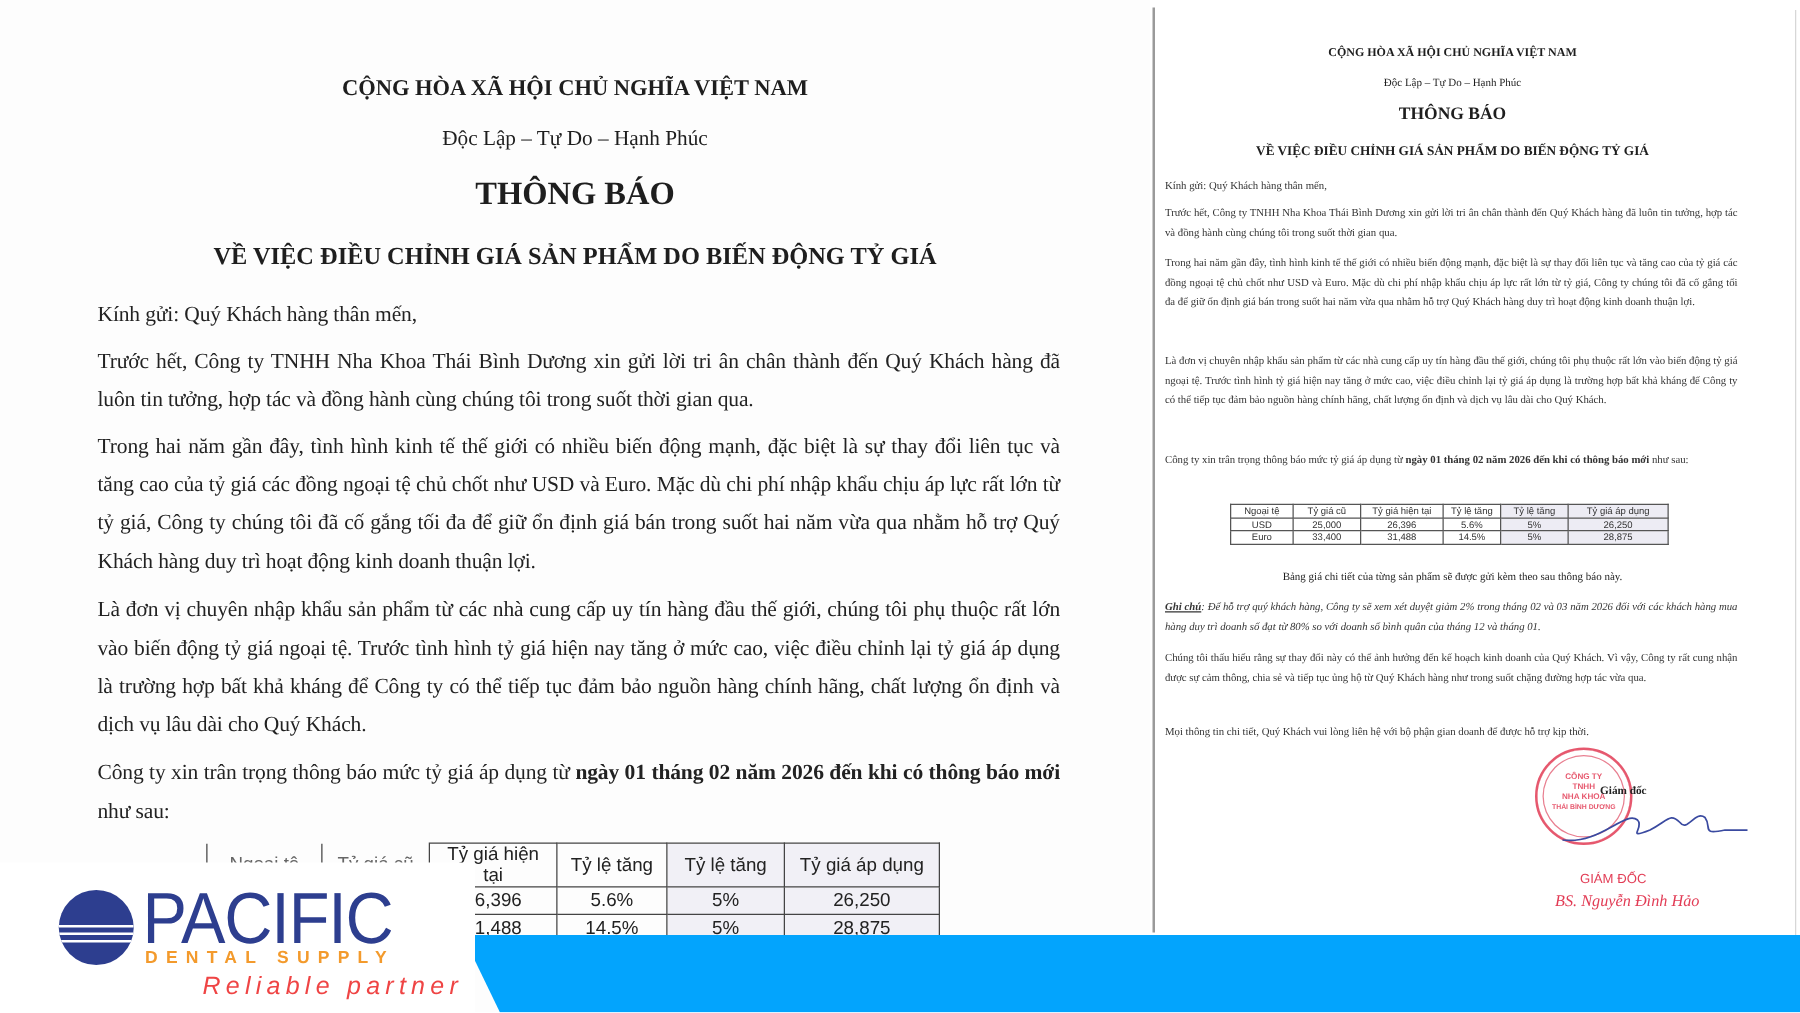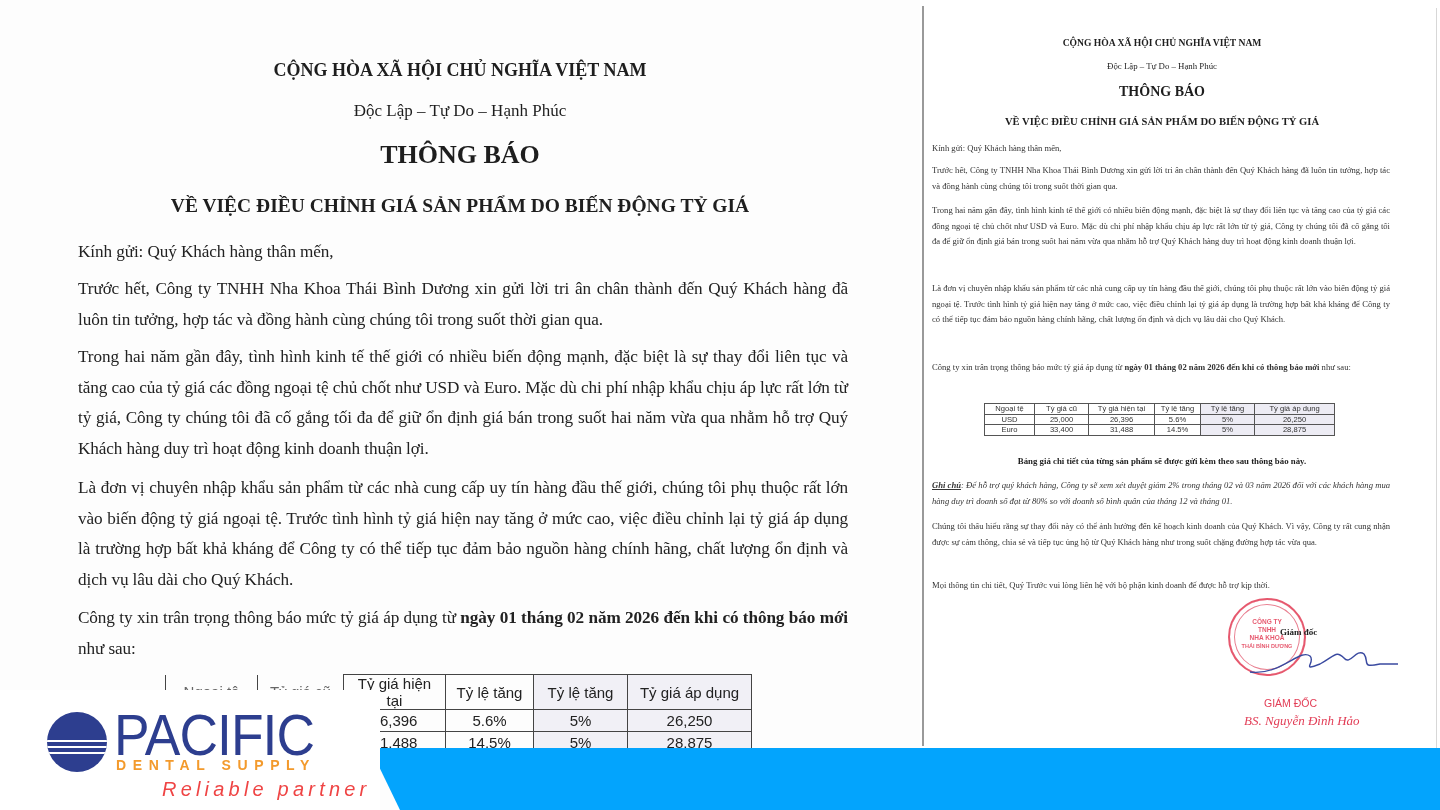--- a/index.html
+++ b/index.html
@@ -129,27 +129,27 @@
       <td>Euro</td>
       <td>33,400</td>
       <td>31,488</td>
       <td>14.5%</td>
       <td class="shade">5%</td>
       <td class="shade">28,875</td>
     </tr>
   </tbody>
     </table>
 
-  <div class="dr-center" style="top:456px;font-size:8.8px;font-weight:bold;">Bảng giá chi tiết của từng sản phẩm sẽ được gửi kèm theo sau thông báo này.</div>
+  <div class="dr-center" style="top:456px;font-size:8.8px;font-weight:normal;">Bảng giá chi tiết của từng sản phẩm sẽ được gửi kèm theo sau thông báo này.</div>
 
   <div class="dr-p" style="top:478px;font-style:italic;">
     <b style="text-decoration:underline;">Ghi chú</b><span>: Để hỗ trợ quý khách hàng, Công ty sẽ xem xét duyệt giảm 2% trong tháng 02 và 03 năm 2026 đối với các khách hàng mua hàng duy trì doanh số đạt từ 80% so với doanh số bình quân của tháng 12 và tháng 01.</span>
   </div>
   <div class="dr-p" style="top:519px;">Chúng tôi thấu hiểu rằng sự thay đổi này có thể ảnh hưởng đến kế hoạch kinh doanh của Quý Khách. Vì vậy, Công ty rất cung nhận được sự cảm thông, chia sẻ và tiếp tục ủng hộ từ Quý Khách hàng như trong suốt chặng đường hợp tác vừa qua.</div>
-  <div class="dr-p" style="top:578px;">Mọi thông tin chi tiết, Quý Trước vui lòng liên hệ với bộ phận kinh doanh để được hỗ trợ kịp thời.</div>
+  <div class="dr-p" style="top:578px;">Mọi thông tin chi tiết, Quý Khách vui lòng liên hệ với bộ phận gian doanh để được hỗ trợ kịp thời.</div>
 </div>
 
 <div class="stamp">
   <span class="s1">CÔNG TY</span>
   <span>TNHH</span>
   <span>NHA KHOA</span>
   <span style="font-size:5.5px;">THÁI BÌNH DƯƠNG</span>
 </div>
 <div style="position:absolute;left:1280px;top:627px;font-size:9px;font-weight:bold;color:#222;">Giám đốc</div>
 <svg style="position:absolute;left:1240px;top:638px;" width="160" height="40">

